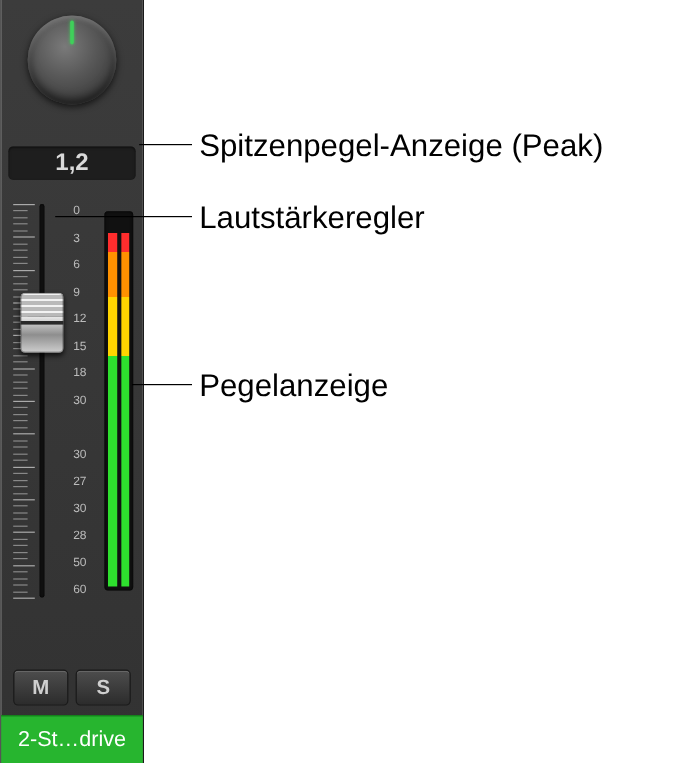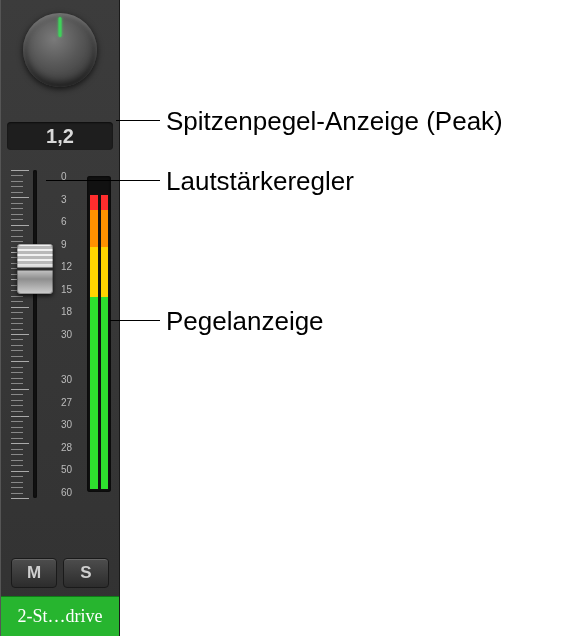--- a/index.html
+++ b/index.html
@@ -169,21 +169,21 @@
   
   .track-name{
     position:absolute;
     left:0; right:0; bottom:0; height:40px;
     background:#27b52f;
     color:#fff;
     font-size:18px; font-weight:500;
     display:flex; align-items:center; justify-content:center;
     border-top:1px solid #0f7c17;
     padding: 0 16px;
-    white-space: nowrap; overflow:hidden;font-family:Liberation Serif, serif;
+    white-space: nowrap; overflow:hidden;
   }
 
   
   .callout{
     position:absolute;
     color:#000;
     font-size: 26px;
     font-weight: 400;
   }
   .callout .line{

